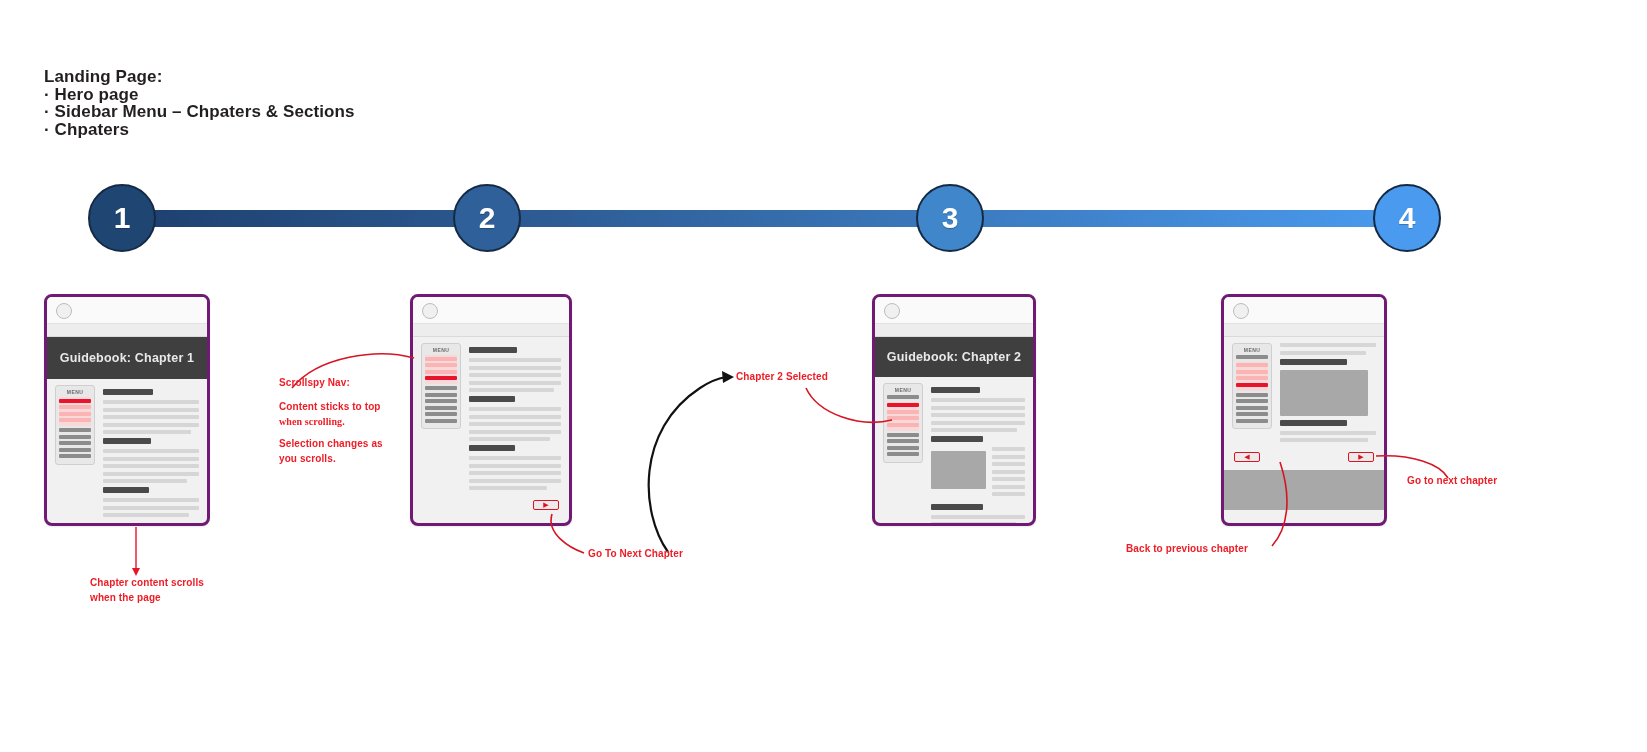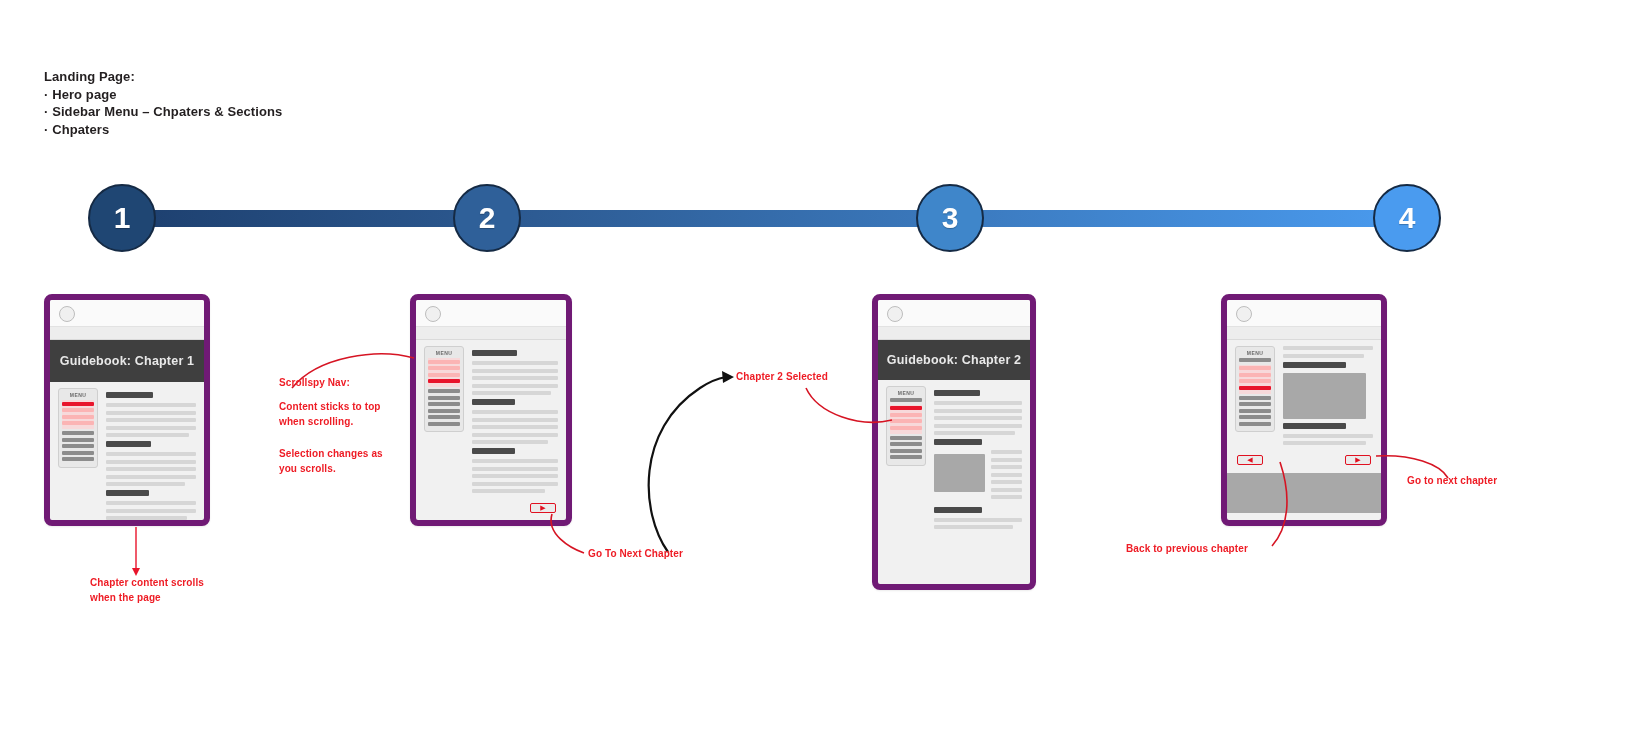--- a/index.html
+++ b/index.html
@@ -15,21 +15,21 @@
     overflow: hidden;
   }
 
   
   #notes {
     position: absolute;
     left: 44px;
     top: 68px;
     color: #231f20;
     font-weight: bold;
-    font-size: 13px;
+    font-size: 17px;
     line-height: 17.5px;
     letter-spacing: 0.1px;
   }
   #notes .note-line { white-space: nowrap; }
 
   
   #timeline {
     position: absolute;
     left: 88px;
     top: 184px;
@@ -62,21 +62,21 @@
   }
   #timeline .node.n1 { left: 0px;    background: #1f4673; }
   #timeline .node.n2 { left: 365px;  background: #2f6099; }
   #timeline .node.n3 { left: 828px;  background: #3f86ca; }
   #timeline .node.n4 { left: 1285px; background: #4a9bef; }
 
   
   .mock {
     position: absolute;
     background: #f1f1f1;
-    border: 6px solid #701a75;
+    border: 3px solid #701a75;
     border-radius: 8px;
     box-sizing: border-box;
     overflow: hidden;
     box-shadow: 0 1px 2px rgba(0,0,0,0.08);
   }
   .mock .chrome {
     height: 26px;
     background: #fafafa;
     border-bottom: 1px solid #e2e2e2;
     position: relative;
@@ -277,21 +277,21 @@
       <div class="t" style="width:85%;"></div>
     </div>
   </div>
   <div class="navrow" style="justify-content:flex-end;">
     <div class="navbtn">
       <span class="glyph">▶</span>
     </div>
   </div>
 </div>
 
-<div class="mock" id="mock3" style="left:872px; top:294px; width:164px; height:296px;">
+<div class="mock" id="mock3" style="left:872px; top:294px; width:164px; height:232px;">
   <div class="chrome">
     <div class="dot"></div>
   </div>
   <div class="urlbar"></div>
   <div class="hero" style="height:40px;">
     <span>Guidebook: Chapter 2</span>
   </div>
   <div class="body">
     <div class="sidebar">
       <div class="mlabel">MENU</div>
@@ -398,21 +398,21 @@
 </svg>
 
 <div class="anno blk" style="left:90px; top:575px;">
   <div>Chapter content scrolls</div>
   <div>when the page</div>
 </div>
 
 <div class="anno blk" style="left:279px; top:375px; width:130px;">
   <div style="margin-bottom:9px;">Scrollspy Nav:</div>
   <div>Content sticks to top</div>
-  <div style="margin-bottom:17px;">when scrolling.</div>
+  <div style="margin-bottom:7px;font-family:Liberation Serif, serif;">when scrolling.</div>
   <div>Selection changes as</div>
   <div>you scrolls.</div>
 </div>
 
 <div class="anno" style="left:588px; top:546px;">Go To Next Chapter</div>
 
 <div class="anno" style="left:736px; top:369px;">Chapter 2 Selected</div>
 
 <div class="anno" style="left:1126px; top:541px;text-align:right;">Back to previous chapter</div>
 

